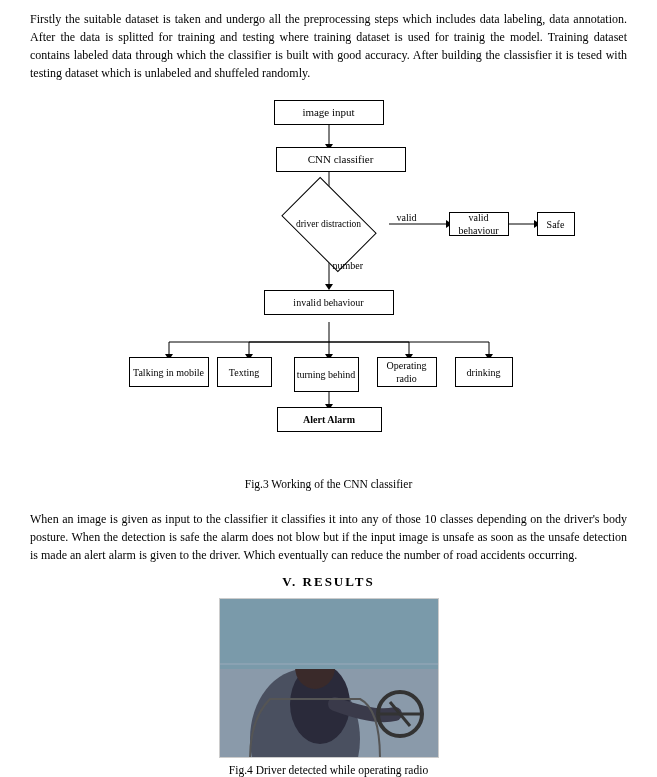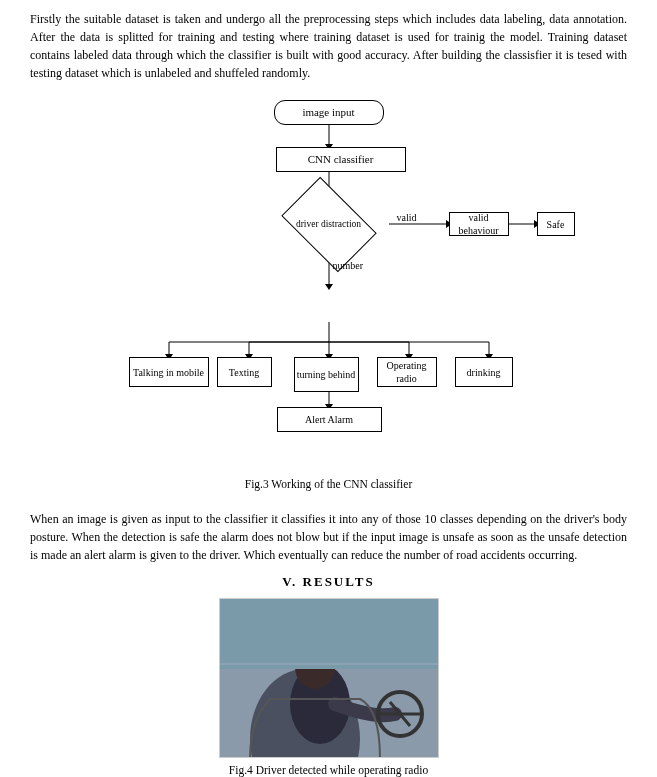--- a/index.html
+++ b/index.html
@@ -154,21 +154,21 @@
       <polygon points="326,262 334,262 330,268" fill="#000"></polygon>
 
       <line x1="250" y1="250" x2="410" y2="250" stroke="#000" stroke-width="1"></line>
       <line x1="410" y1="250" x2="410" y2="265" stroke="#000" stroke-width="1"></line>
       <polygon points="406,262 414,262 410,268" fill="#000"></polygon>
 
       <line x1="250" y1="300" x2="250" y2="315" stroke="#000" stroke-width="1"></line>
       <polygon points="246,312 254,312 250,318" fill="#000"></polygon>
     </svg>
 
-    <div class="box" style="left:195px; top:8px; width:110px; height:25px;border-radius:11px;">
+    <div class="box" style="left:195px; top:8px; width:110px; height:25px;">
       <span>image input</span>
     </div>
 
     <div class="box" style="left:185px; top:55px; width:130px; height:25px;margin-left:12px;">
       <span>CNN classifier</span>
     </div>
 
     <div class="diamond" style="left:210px; top:105px;">
       <div class="diamond-shape"></div>
       <div class="diamond-text" style="font-size:9.5px;">driver
@@ -180,20 +180,23 @@
     <div class="box" style="left:370px; top:120px; width:60px; height:24px; font-size:10px;">
       <span>valid behaviour</span>
     </div>
 
     <div class="box" style="left:458px; top:120px; width:38px; height:24px; font-size:10px;">
       <span>Safe</span>
     </div>
 
     <div style="position:absolute; left:254px; top:168px; font-size:10px;">number</div>
 
+    <div class="box" style="left:185px; top:198px; width:130px; height:25px; font-size:10px;">
+      <span>invalid behaviour</span>
+    </div>
 
     <div class="box" style="left:50px; top:265px; width:80px; height:30px; font-size:10px;">
       <span>Talking in
 mobile</span>
     </div>
 
     <div class="box" style="left:138px; top:265px; width:55px; height:30px; font-size:10px;">
       <span>Texting</span>
     </div>
 
@@ -204,21 +207,21 @@
 
     <div class="box" style="left:298px; top:265px; width:60px; height:30px; font-size:10px;">
       <span>Operating
 radio</span>
     </div>
 
     <div class="box" style="left:376px; top:265px; width:58px; height:30px; font-size:10px;">
       <span>drinking</span>
     </div>
 
-    <div class="box" style="left:198px; top:315px; width:105px; height:25px; font-size:10px;">
+    <div class="box" style="left:198px; top:315px; width:105px; height:25px; font-size:10px;font-weight:bold;">
       <span>Alert Alarm</span>
     </div>
   </div>
 
   <div class="fig-caption">Fig.3   Working of the CNN classifier</div>
 </div>
 
 <p class="paragraph">When an image is given as input to the classifier it classifies it into any of those 10 classes depending on the driver's body posture. When the detection is safe the alarm does not blow but if the input image is unsafe as soon as the unsafe detection is made an alert alarm is given to the driver. Which eventually can reduce the number of road accidents occurring.</p>
 
 <div class="section-title">V.     RESULTS</div>

